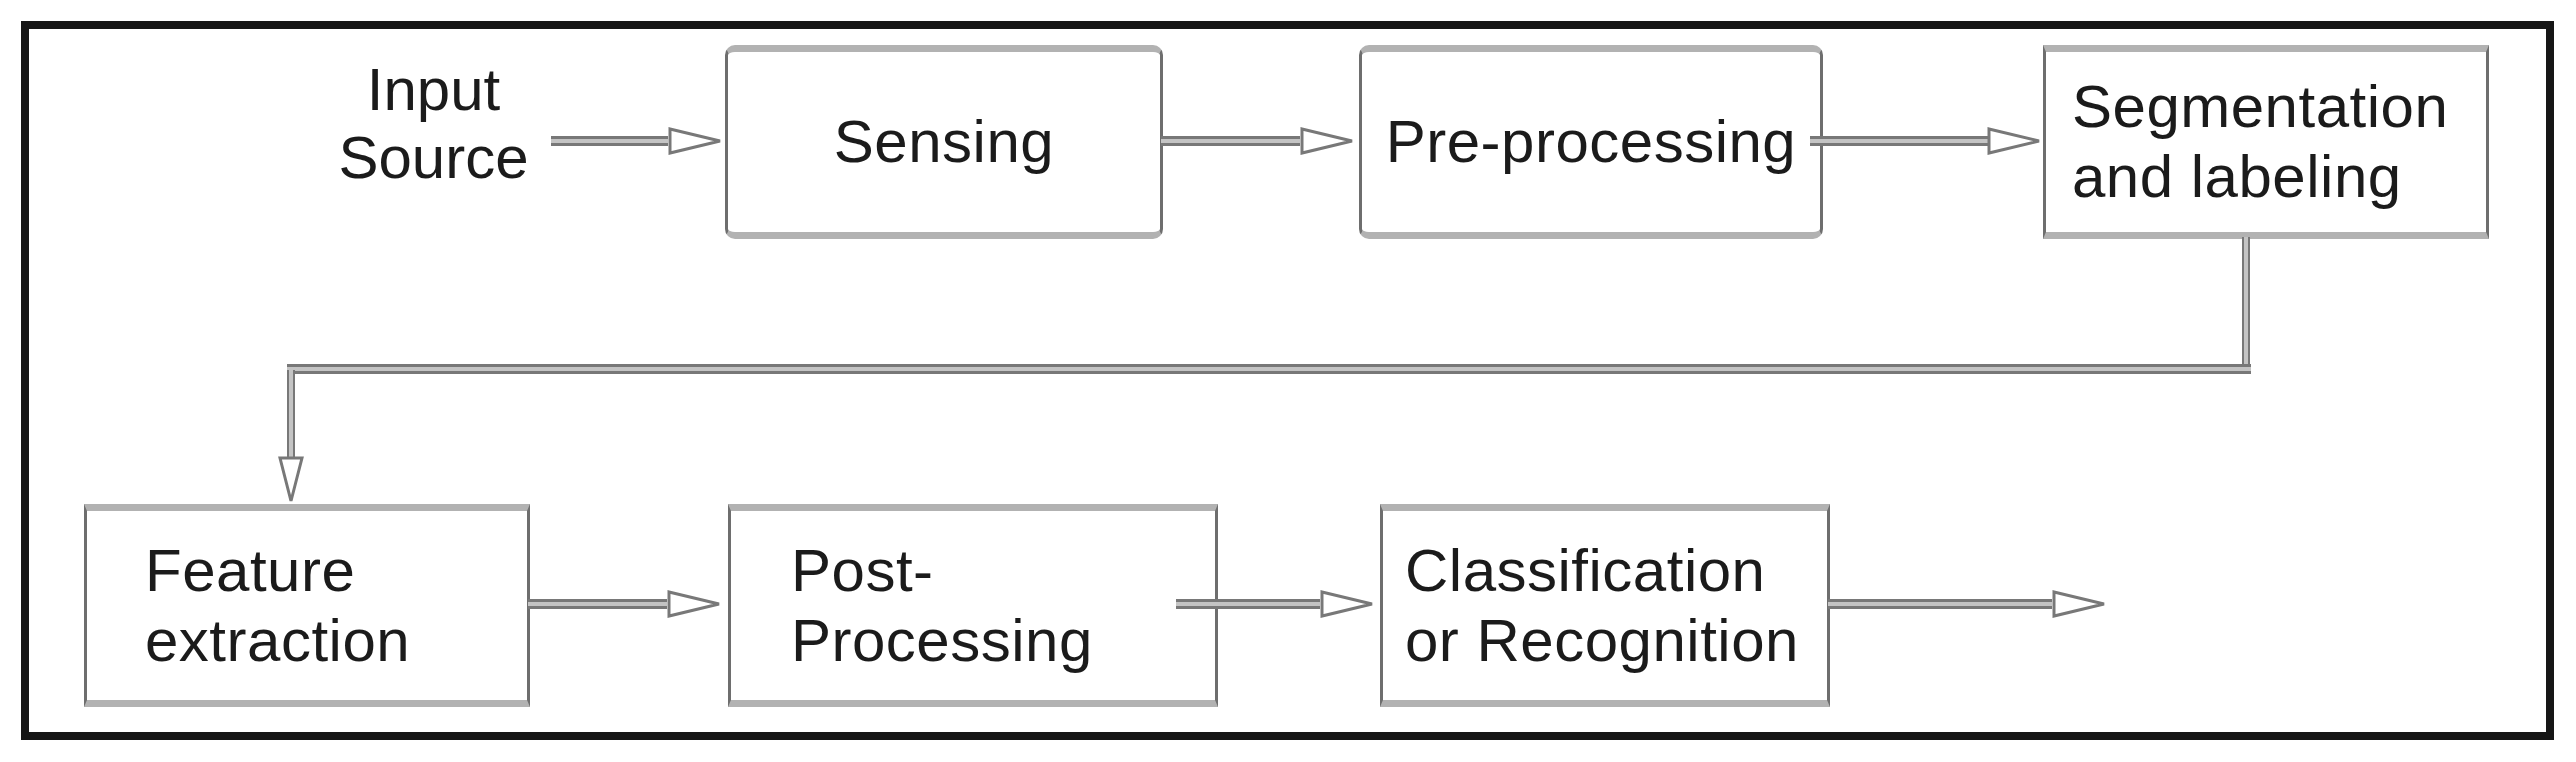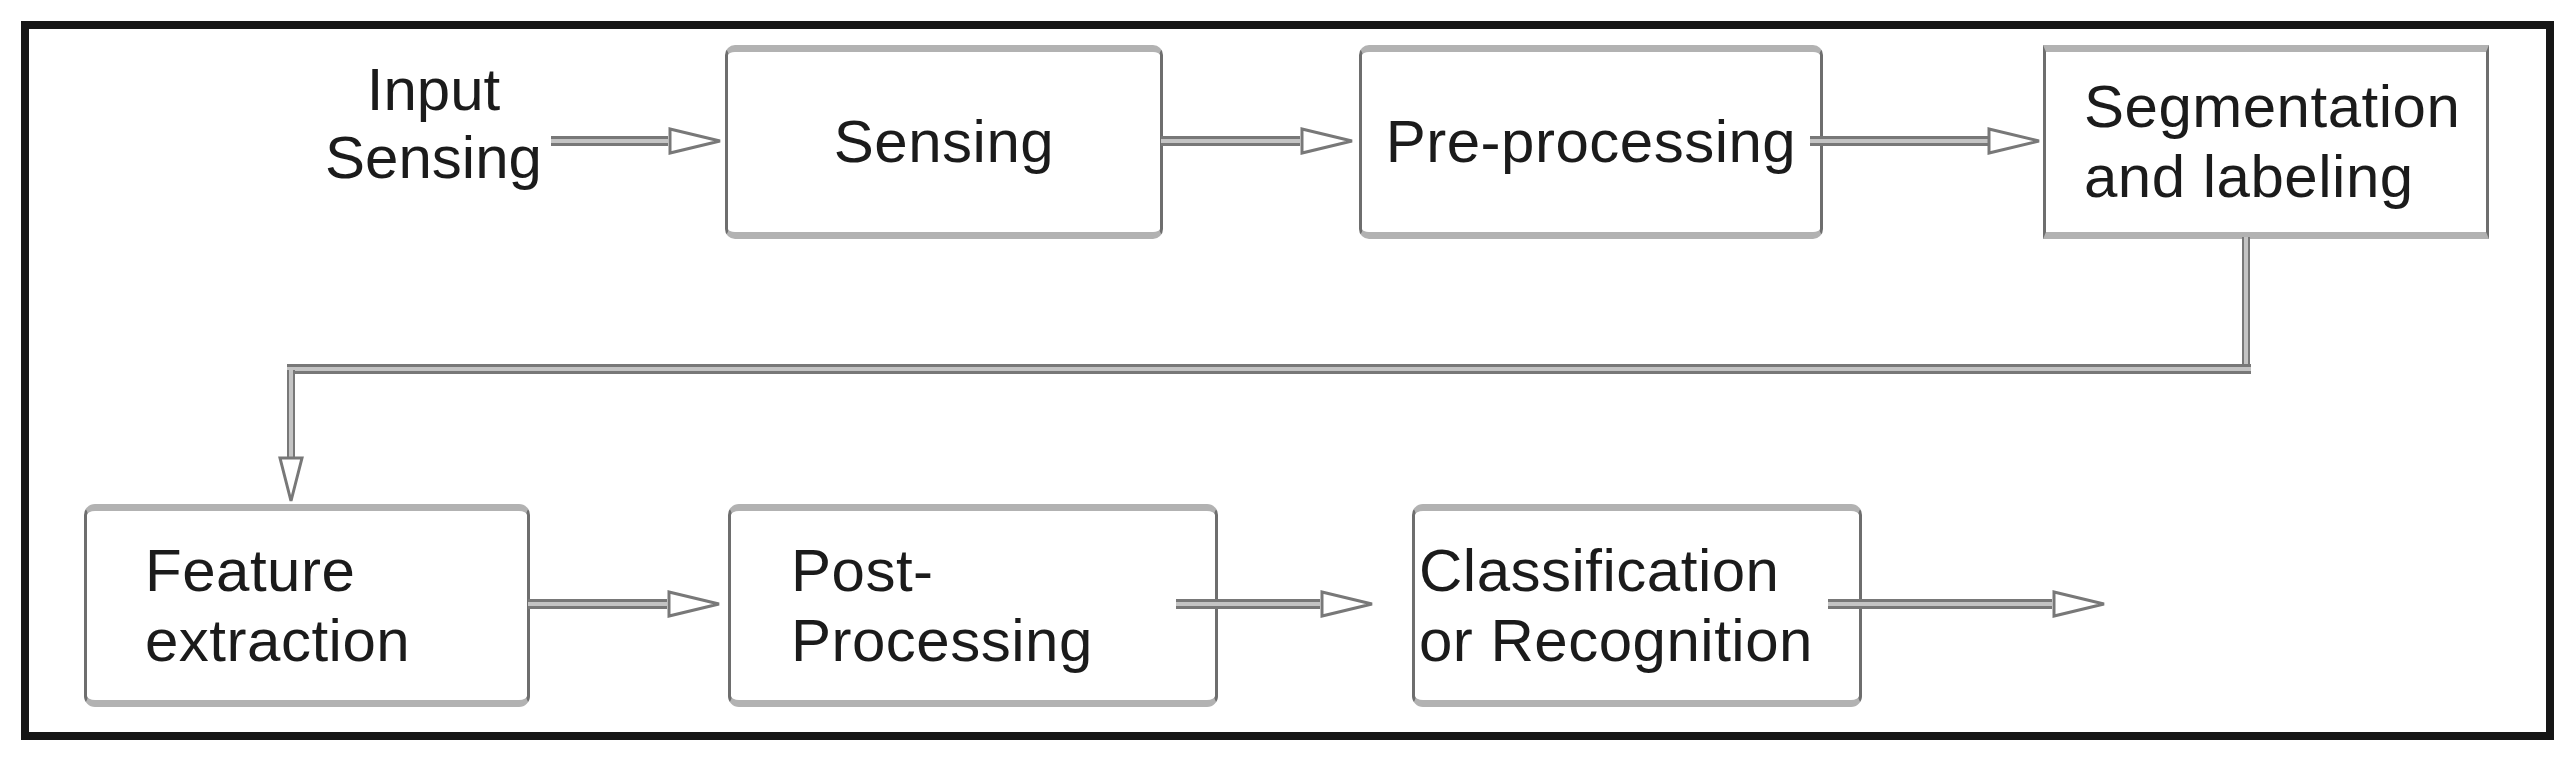--- a/index.html
+++ b/index.html
@@ -37,28 +37,28 @@
     border-bottom: 7px solid #b2b2b2;
     display: flex;
     align-items: center;
     font-size: 60px;
     line-height: 70px;
     white-space: pre-line;
     letter-spacing: 0.5px;
   }
   .node.center { justify-content: center; text-align: center; border-radius: 10px; }
   .toprow   { top: 45px;  height: 194px; }
-  .botrow   { top: 504px; height: 203px; border-radius: 11px; }
+  .botrow   { top: 504px; height: 203px; }
 
   #box-sensing        { left: 725px;  width: 438px; }
   #box-preprocessing  { left: 1359px; width: 464px; }
-  #box-segmentation   { left: 2043px; width: 446px; padding-left: 38px; }
+  #box-segmentation   { left: 2043px; width: 446px; padding-left: 26px; }
   #box-feature        { left: 84px;   width: 446px; padding-left: 58px; }
   #box-postprocessing { left: 728px;  width: 490px; padding-left: 60px; }
-  #box-classification { left: 1380px; width: 450px; padding-left: 4px; margin-left: 32px; }
+  #box-classification { left: 1380px; width: 450px; padding-left: 22px; }
 
   
   .free-label {
     position: absolute;
     font-size: 60px;
     line-height: 68px;
     white-space: pre-line;
     text-align: center;
   }
   #label-input-source { left: 319px; top: 56px;  width: 229px; }
@@ -84,21 +84,21 @@
   }
 </style>
 </head>
 <body>
 
 <div id="canvas">
 
   <div class="frame"></div>
 
   <div class="free-label" id="label-input-source">Input
-Sensing</div>
+Source</div>
 
   <div class="node toprow center" id="box-sensing">
     <span>Sensing</span>
   </div>
   <div class="node toprow center" id="box-preprocessing">
     <span>Pre-processing</span>
   </div>
   <div class="node toprow" id="box-segmentation">
     <span>Segmentation
 and labeling</span>

